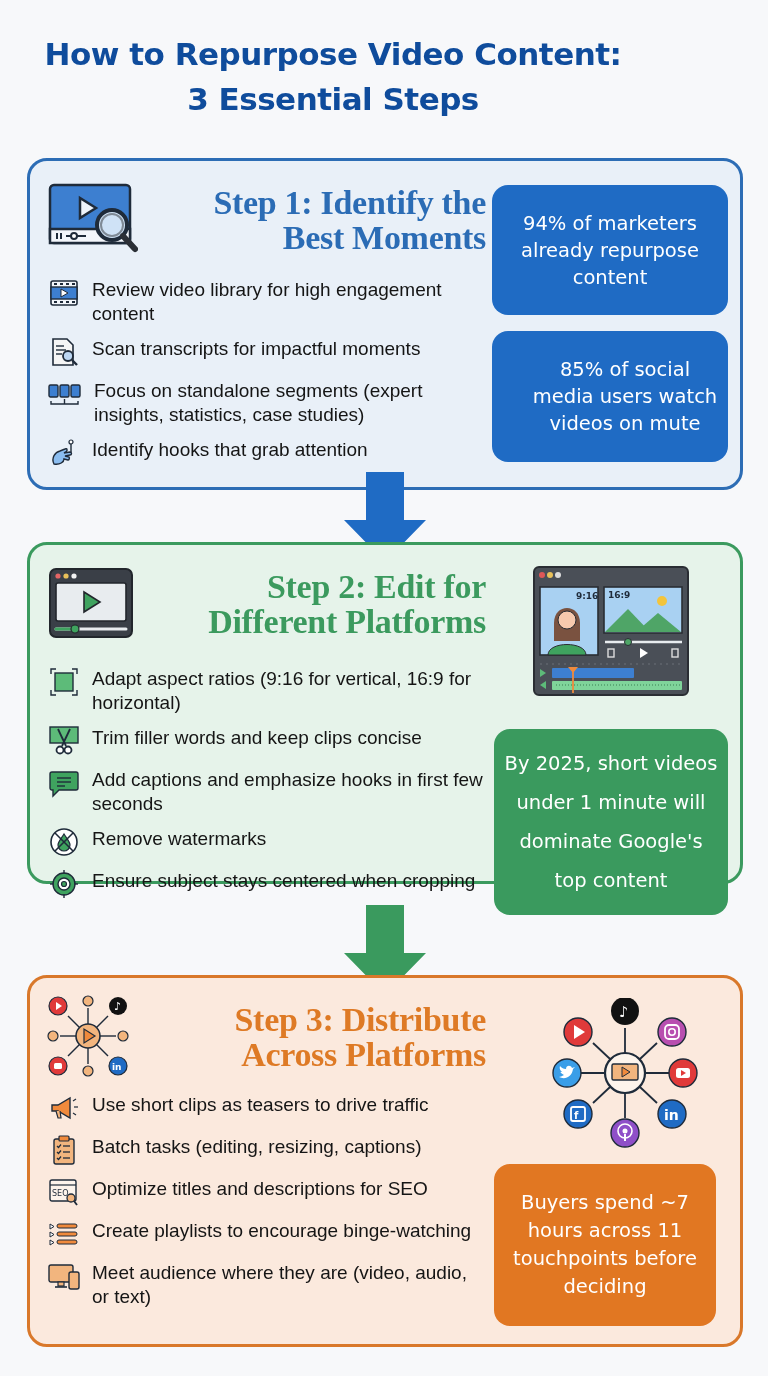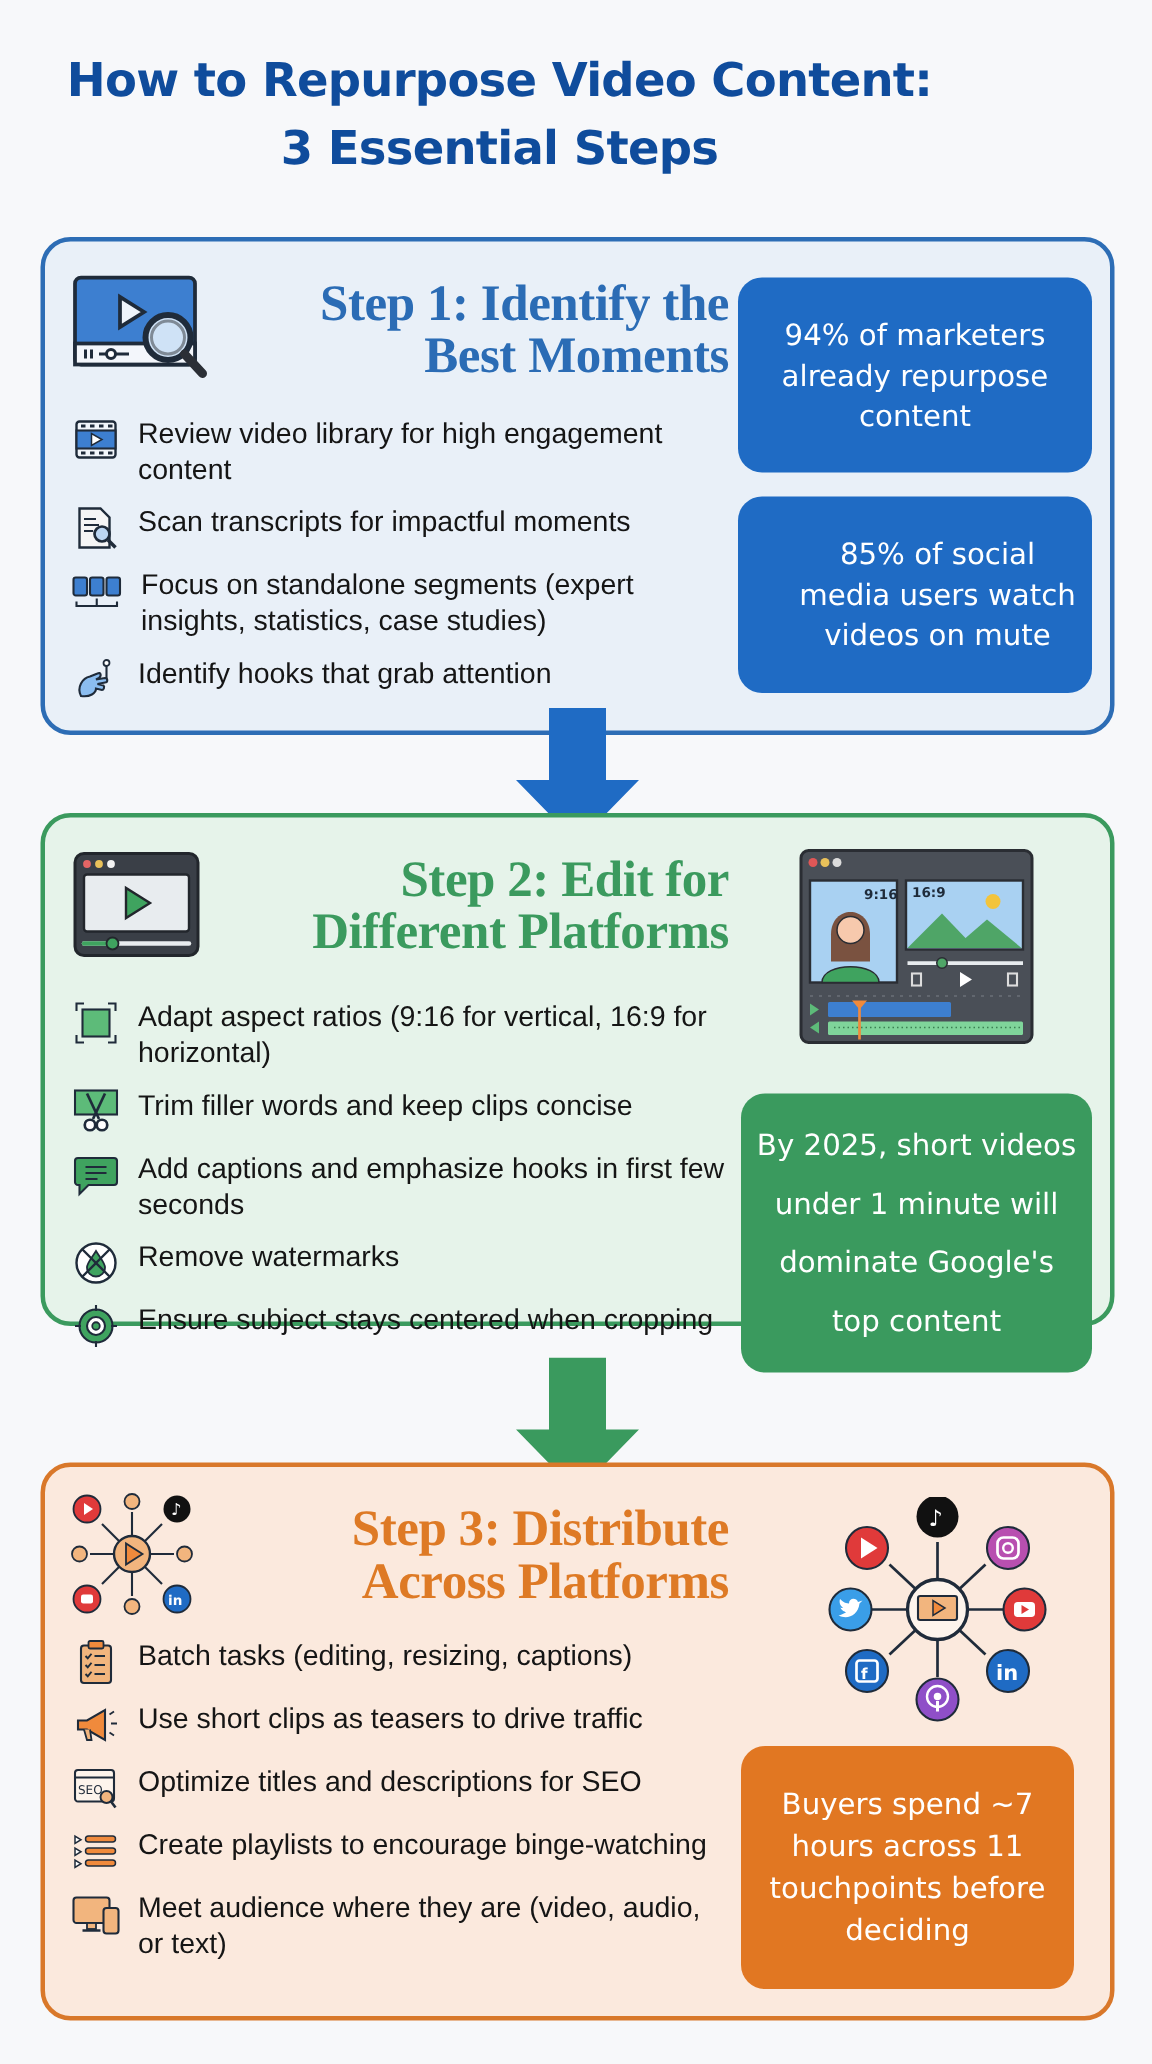--- a/index.html
+++ b/index.html
@@ -296,47 +296,47 @@
   </svg>
   <div class="step-title">
     <div>Step 3: Distribute</div>
     <div>Across Platforms</div>
   </div>
 
   <div class="items" style="top:114px;">
     <div class="item">
       <span class="ic">
         <svg width="30" height="30" viewBox="0 0 30 30">
+            <path d="M3 12 h6 l12 -7 v20 l-12 -7 h-6z" fill="#f08a3c" stroke="#1f2b3a" stroke-width="1.4"></path>
+            <path d="M7 18 l2 7 h3 l-1 -7" fill="#f2b57e" stroke="#1f2b3a" stroke-width="1.2"></path>
+            <g stroke="#1f2b3a" stroke-width="1.2">
+              <line x1="24" y1="8" x2="27" y2="6"></line>
+              <line x1="25" y1="14" x2="29" y2="14"></line>
+              <line x1="24" y1="20" x2="27" y2="22"></line>
+            </g>
+          </svg>
+      </span>
+      <span class="tx">Use short clips as teasers to drive traffic</span>
+    </div>
+    <div class="item">
+      <span class="ic">
+        <svg width="30" height="30" viewBox="0 0 30 30">
             <rect x="5" y="4" width="20" height="25" rx="2" fill="#f2b57e" stroke="#1f2b3a" stroke-width="1.4"></rect>
             <rect x="10" y="1" width="10" height="5" rx="1" fill="#f08a3c" stroke="#1f2b3a" stroke-width="1.2"></rect>
             <g stroke="#1f2b3a" stroke-width="1.3">
               <line x1="14" y1="11" x2="21" y2="11"></line>
               <line x1="14" y1="17" x2="21" y2="17"></line>
               <line x1="14" y1="23" x2="21" y2="23"></line>
               <path d="M8 11 l1.5 1.5 l2.5 -3" fill="none"></path>
               <path d="M8 17 l1.5 1.5 l2.5 -3" fill="none"></path>
               <path d="M8 23 l1.5 1.5 l2.5 -3" fill="none"></path>
             </g>
           </svg>
       </span>
       <span class="tx">Batch tasks (editing, resizing, captions)</span>
-    </div>
-    <div class="item">
-      <span class="ic">
-        <svg width="30" height="30" viewBox="0 0 30 30">
-            <path d="M3 12 h6 l12 -7 v20 l-12 -7 h-6z" fill="#f08a3c" stroke="#1f2b3a" stroke-width="1.4"></path>
-            <path d="M7 18 l2 7 h3 l-1 -7" fill="#f2b57e" stroke="#1f2b3a" stroke-width="1.2"></path>
-            <g stroke="#1f2b3a" stroke-width="1.2">
-              <line x1="24" y1="8" x2="27" y2="6"></line>
-              <line x1="25" y1="14" x2="29" y2="14"></line>
-              <line x1="24" y1="20" x2="27" y2="22"></line>
-            </g>
-          </svg>
-      </span>
-      <span class="tx">Use short clips as teasers to drive traffic</span>
     </div>
     <div class="item">
       <span class="ic">
         <svg width="30" height="30" viewBox="0 0 30 30">
             <rect x="1" y="3" width="26" height="21" rx="2" fill="#fdf4ec" stroke="#1f2b3a" stroke-width="1.4"></rect>
             <line x1="1" y1="8" x2="27" y2="8" stroke="#1f2b3a" stroke-width="1.2"></line>
             <text x="3" y="19" font-size="8" font-family="DejaVu Sans, sans-serif" fill="#1f2b3a">SEO</text>
             <circle cx="22" cy="21" r="4" fill="#f2b57e" stroke="#1f2b3a" stroke-width="1.3"></circle>
             <line x1="25" y1="24" x2="28" y2="28" stroke="#1f2b3a" stroke-width="1.8"></line>
           </svg>

